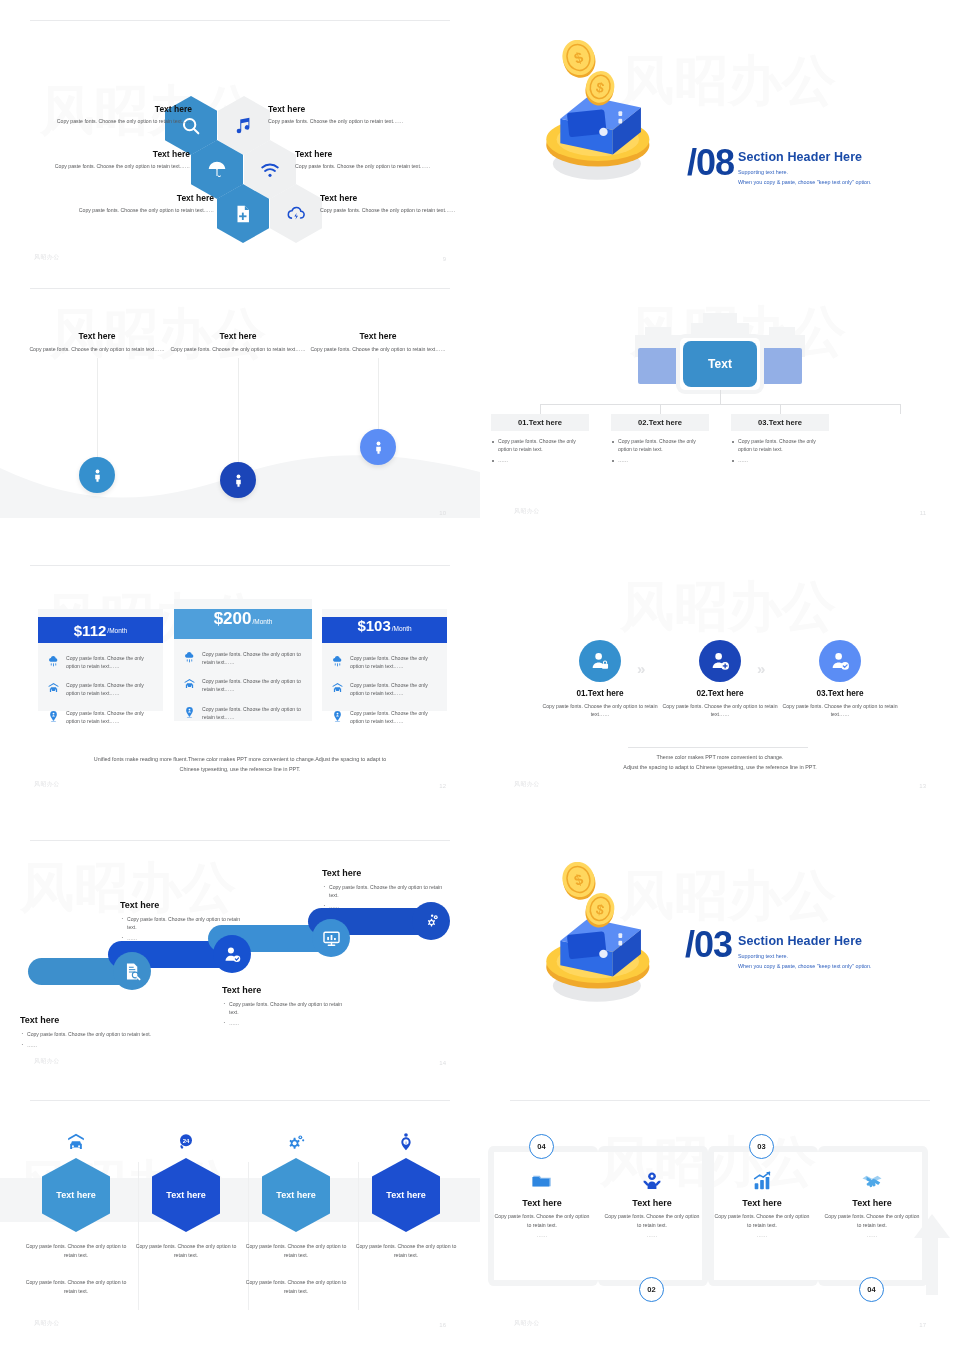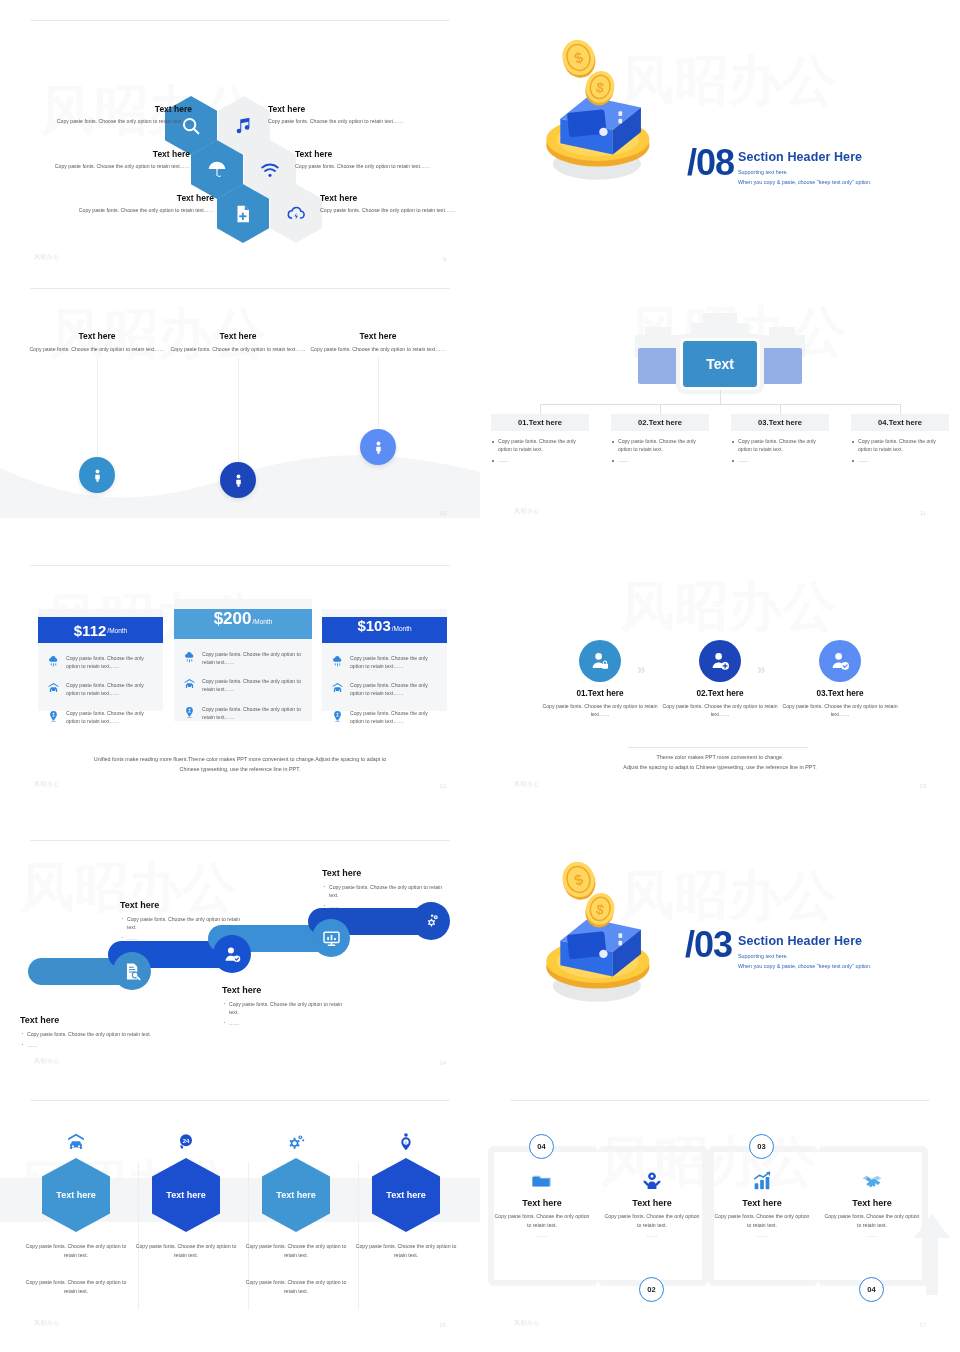--- a/index.html
+++ b/index.html
@@ -64,21 +64,21 @@
   .s3-circle {
     position:absolute; width:36px; height:36px; border-radius:50%;
     display:flex; align-items:center; justify-content:center;
     box-shadow:0 2px 5px rgba(0,0,0,.10);
   }
   .s3-circle svg { width:15px; height:15px; }
   .s3-wave { position:absolute; left:0; width:480px; height:90px; }
   .org-box {
     position:absolute; background:#3A8FCB; color:#fff;
     display:flex; align-items:center; justify-content:center;
-    font-size:14px; font-weight:700; border-radius:3px;
+    font-size:12px; font-weight:700; border-radius:8px;
   }
   .org-side { position:absolute; background:#93AFE6; border-radius:2px; }
   .org-line { position:absolute; background:#dfe0e2; }
   .org-card { position:absolute; width:98px; }
   .org-card .hd {
     background:#F2F3F4; height:17px; display:flex; align-items:center;
     justify-content:center; font-size:7.6px; font-weight:700; color:#1b1b1b;
   }
   .org-card ul { list-style:none; margin-top:6px; }
   .org-card li {
@@ -374,27 +374,20 @@
       <li>……</li>
     </ul>
   </div>
   <div class="org-card" style="left:251px;top:126px;">
     <div class="hd">03.Text here</div>
     <ul>
       <li>Copy paste fonts. Choose the only option to retain text.</li>
       <li>……</li>
     </ul>
   </div>
-  <div class="org-card" style="left:371px;top:126px;">
-    <div class="hd">04.Text here</div>
-    <ul>
-      <li>Copy paste fonts. Choose the only option to retain text.</li>
-      <li>……</li>
-    </ul>
-  </div>
 
   <div class="footer-mark" style="bottom:22px;">风昭办公</div>
   <div class="footer-num" style="bottom:22px;">11</div>
 </div>
 
 <div class="slide" style="left:0;top:565px;width:480px;height:250px;">
   <div class="slide-rule"></div>
   <div class="watermark" style="left:46px;top:18px;">风昭办公</div>
 
   <div class="pr-card" style="left:38px;top:44px;width:125px;height:102px;">

